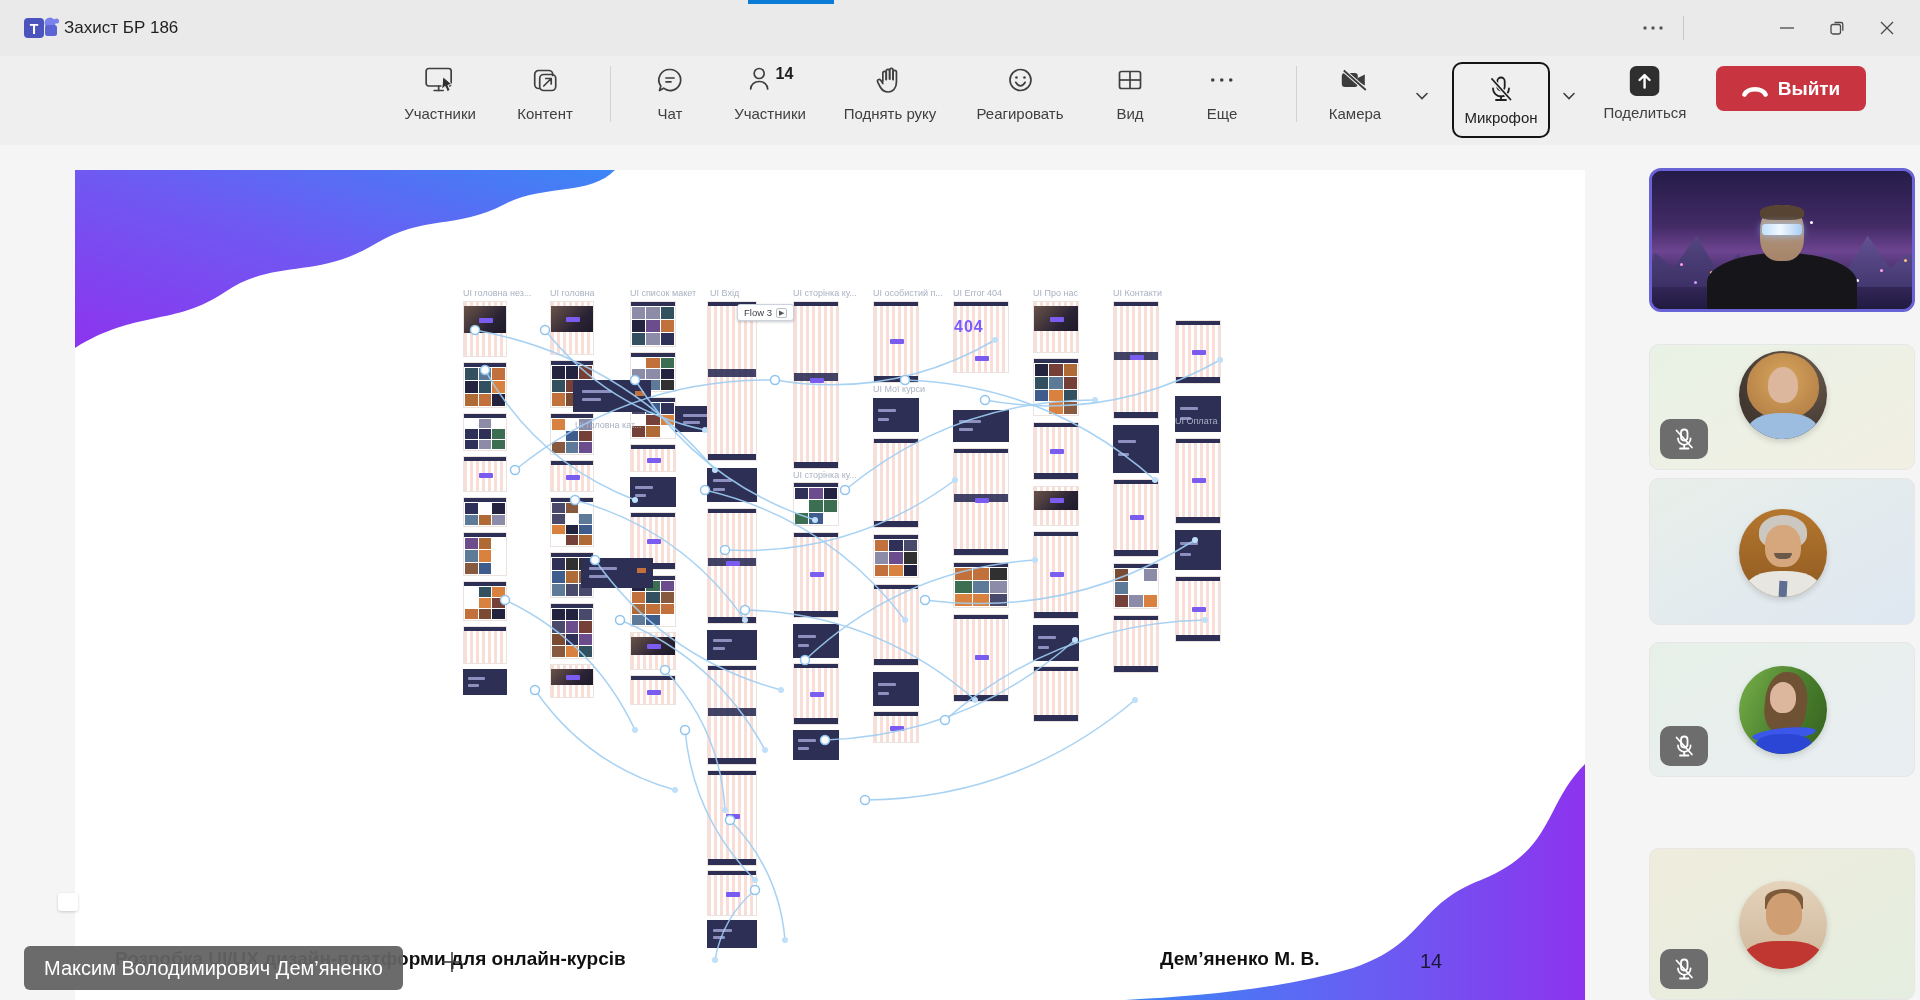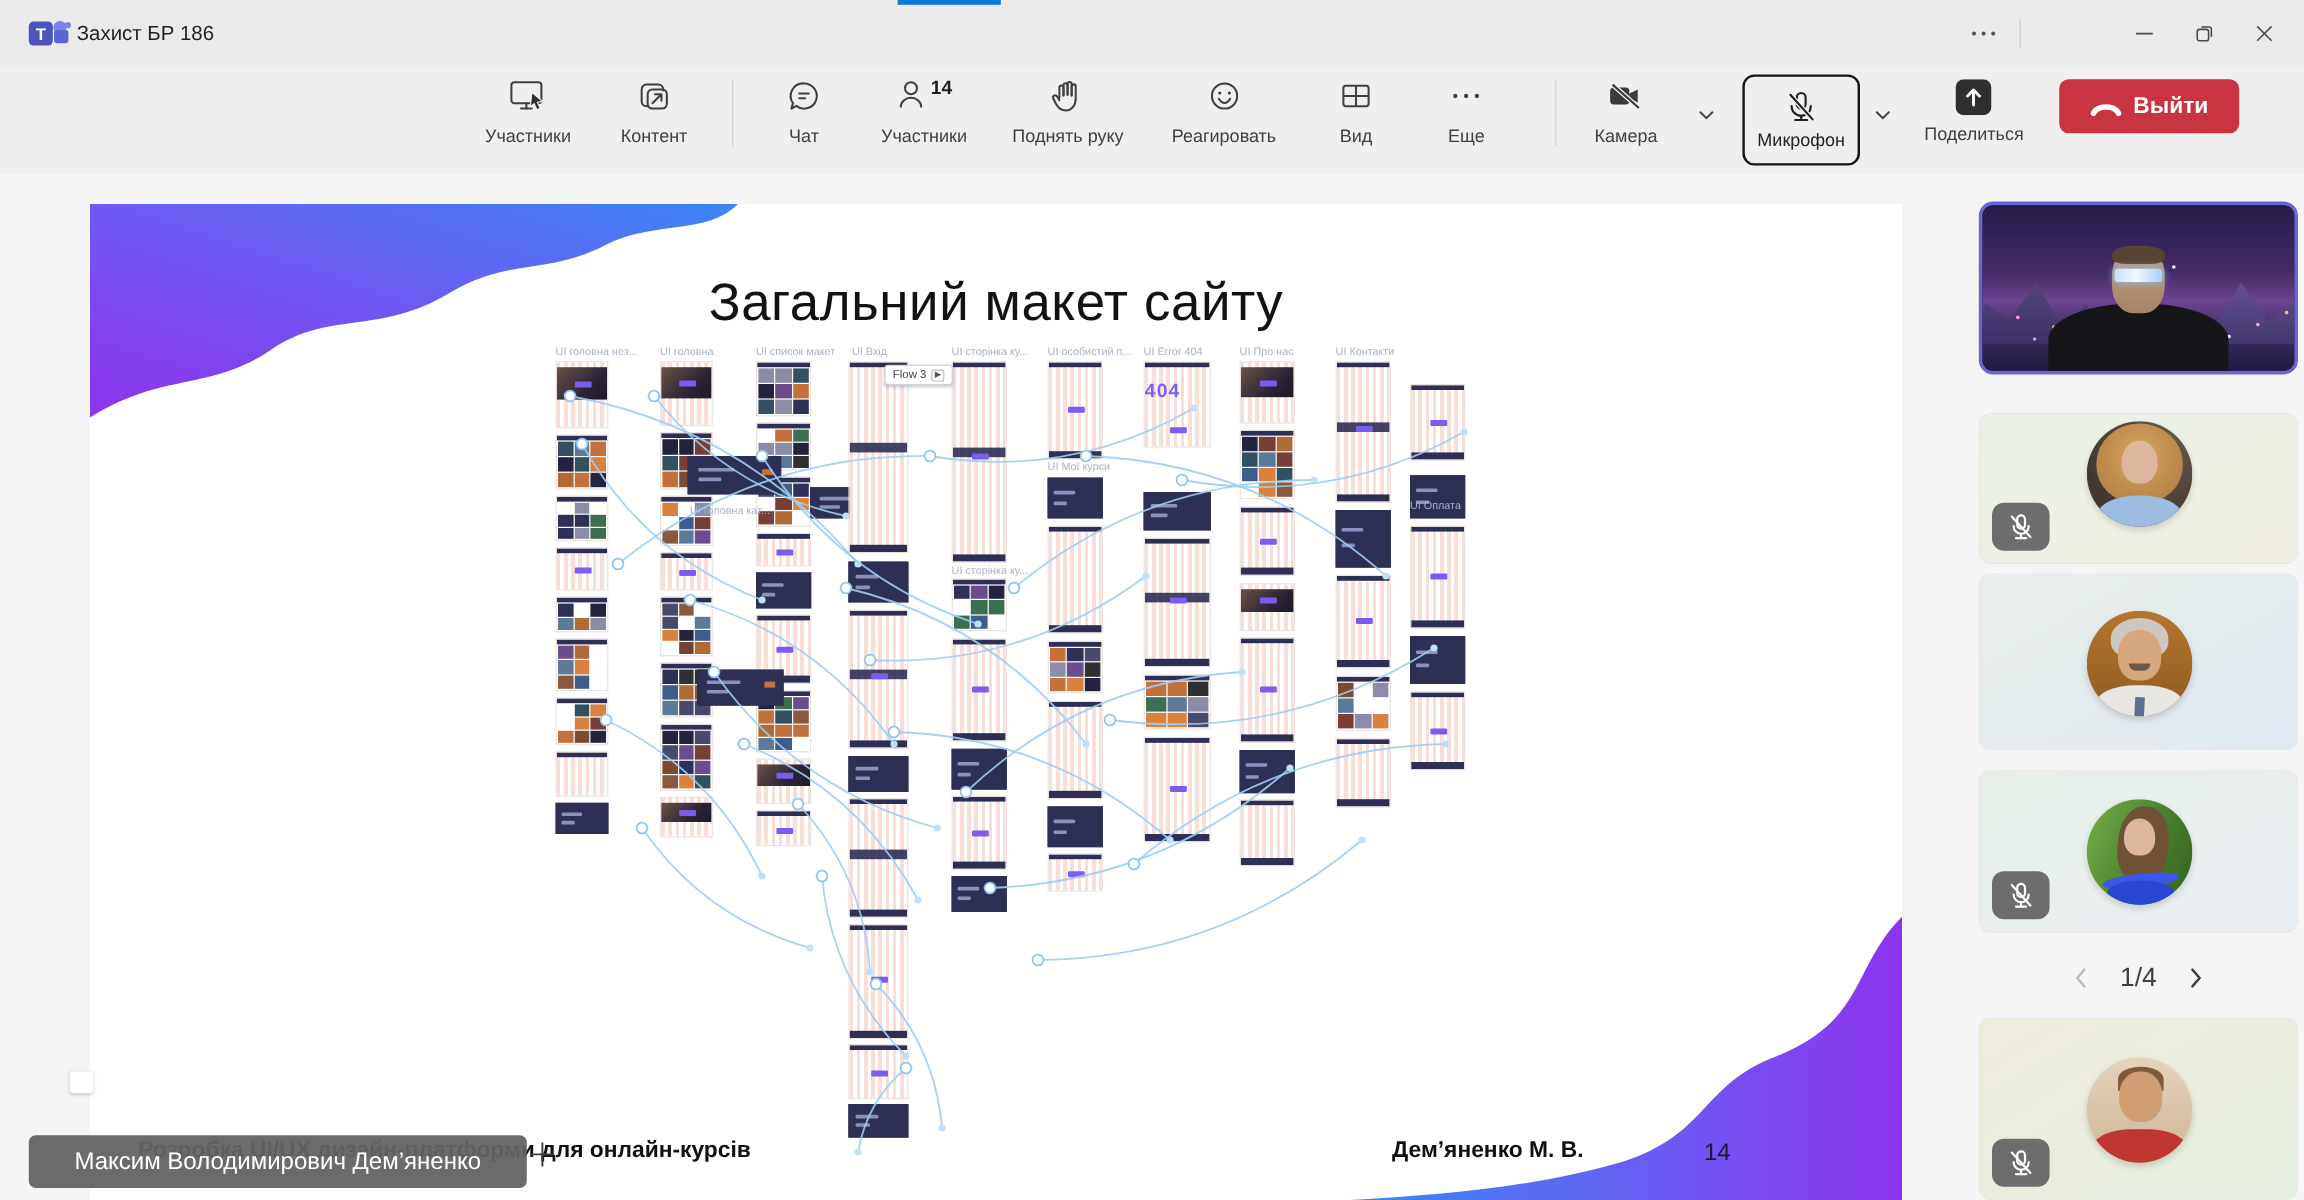--- a/index.html
+++ b/index.html
@@ -61,21 +61,21 @@
   .cells i{display:block}
   .sl{position:absolute;height:3px;background:#8d8fbf;border-radius:1px}
   .dot2{position:absolute;width:9px;height:5px;background:#c2713d}
   .e404{position:absolute;left:0;right:0;top:16px;text-align:left;font-size:16px;font-weight:bold;color:#7c5cff;letter-spacing:1px}
   .flabel{position:absolute;font-size:9px;color:#a9b1c2;white-space:nowrap}
   .flowb{position:absolute;background:#fff;border:1px solid #ccd3de;border-radius:3px;padding:2px 6px;font-size:9.5px;color:#3a3f4a;
          display:flex;align-items:center;gap:4px;box-shadow:0 1px 3px rgba(0,0,0,.22);z-index:4}
   .fb-i{font-size:7px;color:#555;border:1px solid #b8bec8;border-radius:2px;padding:0 2px;line-height:8px}
 
   
-  .tooltip{position:absolute;left:24px;top:946px;height:44px;line-height:44px;padding:0 38px;background:rgba(99,99,99,.95);
+  .tooltip{position:absolute;left:24px;top:946px;height:44px;line-height:44px;padding:0 20px;background:rgba(99,99,99,.95);
            border-radius:6px;color:#fff;font-size:20px;z-index:40;white-space:nowrap}
   .cursor-plus{position:absolute;left:440px;top:950px;z-index:41}
 
   
   .sidebar{position:absolute;left:1640px;top:145px;width:280px;height:855px;background:#f5f5f5}
   #tiles{position:absolute;inset:0}
   .p-tile{position:absolute;left:9px;width:266px;border-radius:10px;border:1px solid #e6e6e6;overflow:hidden;box-sizing:border-box}
   .t1{background:linear-gradient(150deg,#e9f2e6,#f2efe3)}
   .t2{background:linear-gradient(150deg,#e8efe9,#dfe7f2)}
   .t3{background:linear-gradient(150deg,#e7f0e8,#e9eef3)}
@@ -337,21 +337,20 @@
       <svg class="wave" style="left:1050px;top:588px" width="460" height="242" viewBox="0 0 460 242">
         <defs>
           <linearGradient id="g2" x1="0" y1="0" x2="1" y2="0">
             <stop offset="0" stop-color="#3b86f6"></stop>
               <stop offset="0.55" stop-color="#6a5cf2"></stop>
               <stop offset="1" stop-color="#8d33ee"></stop>
           </linearGradient>
         </defs>
         <path d="M460,6 C418,48 430,92 356,122 C292,146 300,186 228,210 C160,230 80,238 0,242 L460,242 Z" fill="url(#g2)"></path>
       </svg>
-      <h1 class="slide-title">Загальний макет сайту</h1>
       <div id="diagram">
           <div class="card st" style="left:388px;top:131px;width:44px;height:56px">
             <div class="heroimg"></div>
             <div class="chip" style="top:16px;left:15px"></div>
           </div>
           <div class="card" style="left:388px;top:192px;width:44px;height:46px">
             <div class="nav"></div>
             <div class="cells">
               <i style="background:#32505f"></i>
               <i style="background:#5d7a99"></i>
@@ -1031,33 +1030,20 @@
             <svg width="26" height="26" viewBox="0 0 26 26" fill="none" stroke="#fff" stroke-width="1.8" stroke-linecap="round">
               <rect x="10" y="3.5" width="6.5" height="11" rx="3.2"></rect>
               <path d="M7,12.5 a6.3,6.3 0 0 0 12.6,0"></path>
               <path d="M13.2,19 v3"></path>
               <path d="M9,22.5 h8.5"></path>
               <path d="M5.5,4.5 L21,21.5"></path>
             </svg>
           </div>
         </div>
       </div>
-    <div class="pager">
-      <button class="pg-prev">
-        <svg width="14" height="20" viewBox="0 0 14 20" fill="none" stroke="#bdbdbd" stroke-width="2" stroke-linecap="round">
-            <path d="M10,3 L4,10 L10,17"></path>
-          </svg>
-      </button>
-      <span class="pg-label">1/4</span>
-      <button class="pg-next">
-        <svg width="14" height="20" viewBox="0 0 14 20" fill="none" stroke="#3f3f3f" stroke-width="2" stroke-linecap="round">
-            <path d="M4,3 L10,10 L4,17"></path>
-          </svg>
-      </button>
-    </div>
   </aside>
 
   <div class="tooltip">Максим Володимирович Дем’яненко</div>
   <svg class="cursor-plus" width="24" height="24" viewBox="0 0 24 24">
     <line x1="12" y1="2" x2="12" y2="22" stroke="#3d3d3d" stroke-width="1.6"></line>
     <line x1="2" y1="12" x2="22" y2="12" stroke="#3d3d3d" stroke-width="1.6"></line>
   </svg>
 </div>
 
 </body></html>

